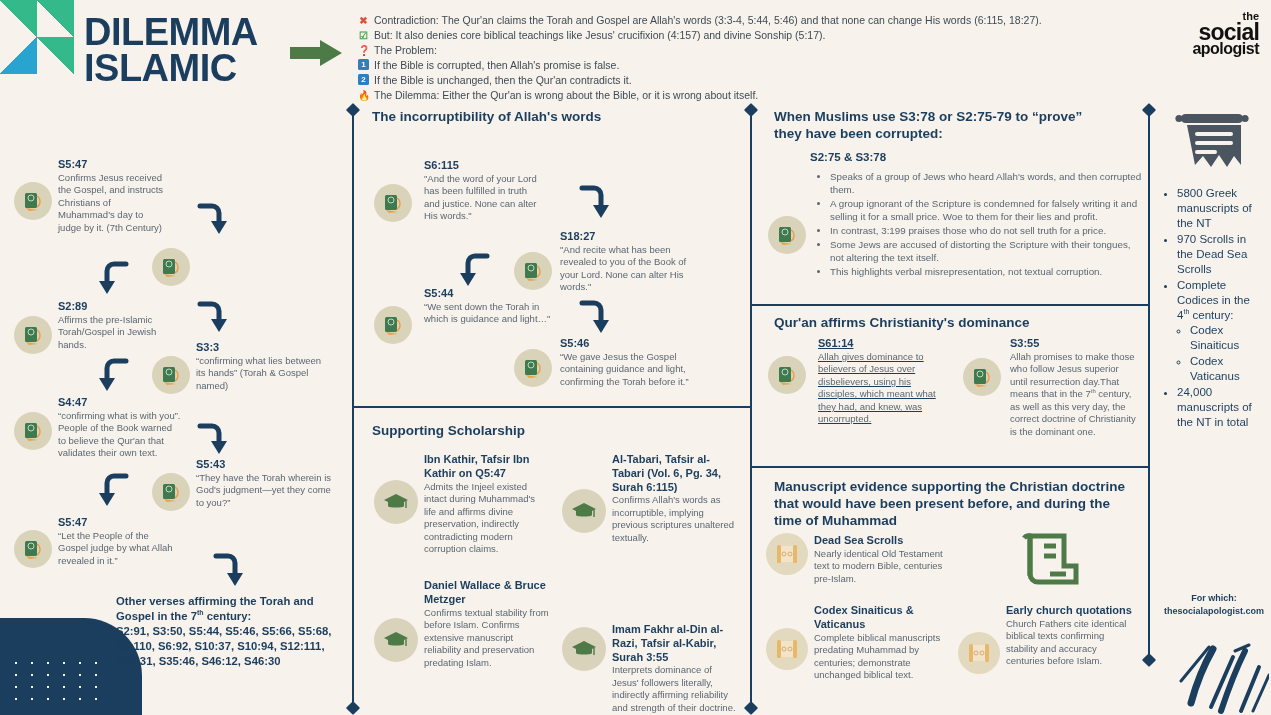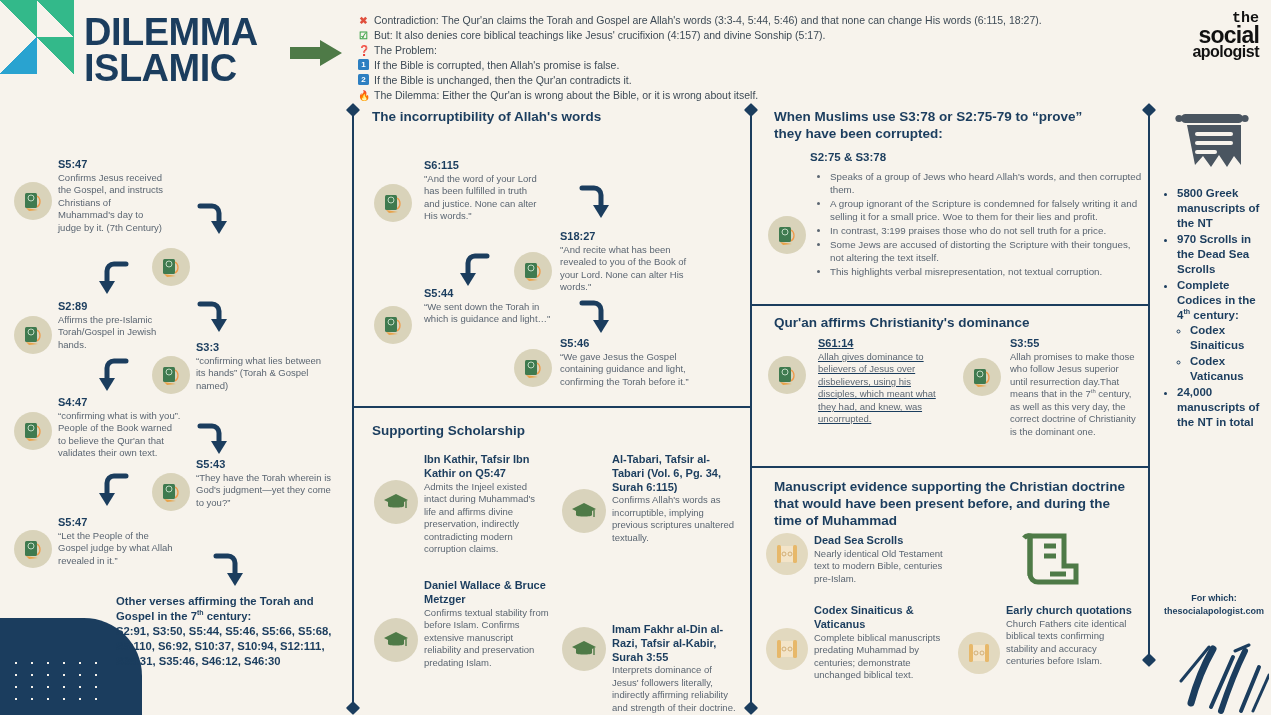--- a/index.html
+++ b/index.html
@@ -39,21 +39,21 @@
   .dmark { width: 11px; flex: 0 0 11px; text-align: center; font-size: 10px; line-height: 1.5; }
   .m-x { color: #e04f3d; font-weight: 700; }
   .m-ck { color: #3fa34a; font-weight: 700; }
   .m-q { color: #d8392b; font-weight: 700; }
   .m-n { background: #2d7fc1; color: #fff; border-radius: 1.5px; font-size: 8px;
          font-weight: 700; line-height: 11px; height: 11px; margin-top: 1px; }
   .m-f { color: #e8892b; }
 
   .brand { position: absolute; right: 12px; top: 12px; text-align: right; color: #111;
            font-weight: 700; line-height: 0.88; }
-  .brand .b1 { font-size: 15px; letter-spacing: 0; font-family: Liberation Mono, monospace; }
+  .brand .b1 { font-size: 11px; letter-spacing: 0; }
   .brand .b2 { font-size: 23px; letter-spacing: -0.8px; }
   .brand .b3 { font-size: 16px; letter-spacing: -0.5px; }
 
   
   .vdiv { position: absolute; width: 2px; background: #1b3d5e; }
   .vdiv::before, .vdiv::after {
     content: ""; position: absolute; left: -4px; width: 10px; height: 10px;
     background: #1b3d5e; transform: rotate(45deg); border-radius: 1px; }
   .vdiv::before { top: -5px; }
   .vdiv::after { bottom: -5px; }
@@ -74,21 +74,21 @@
   .badge svg { position: absolute; inset: 0; margin: auto; display: block; }
 
   .arrow-nav { position: absolute; }
 
   .bullets { font-size: 9.8px; color: #5b6672; line-height: 1.36; padding-left: 12px; }
   .bullets li { margin-bottom: 0.5px; }
 
   
   .rail { position: absolute; left: 1163px; top: 104px; width: 100px; }
   .rail-icon { width: 82px; height: 68px; margin: 6px auto 8px 10px; display: block; }
-  .rail ul { font-size: 11.5px; font-weight: 700; line-height: 1.3; color: #1b3d5e;
+  .rail ul { font-size: 11.5px; font-weight: 400; line-height: 1.3; color: #1b3d5e;
              padding-left: 14px; }
   .rail ul li { margin-bottom: 1px; }
   .rail ul ul { padding-left: 13px; font-size: 11.5px; list-style: circle; margin-top: 1px; }
   .formore { position: absolute; left: 1158px; top: 592px; width: 112px; text-align: center;
              font-size: 9px; font-weight: 700; color: #1b3d5e; line-height: 1.4; }
   sup { font-size: 0.62em; vertical-align: super; line-height: 0; }
 </style>
 </head>
 <body>
 

